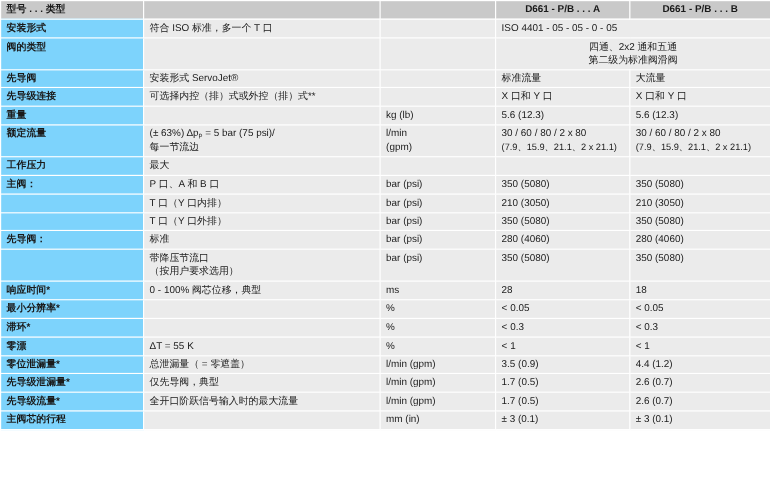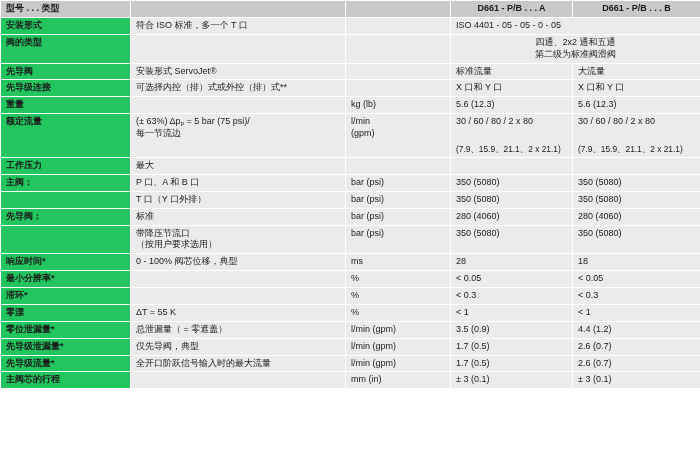--- a/index.html
+++ b/index.html
@@ -27,40 +27,40 @@
     line-height: 1.32;
   }
   
   col.c0 { width: 130px; }
   col.c1 { width: 215px; }
   col.c2 { width: 105px; }
   col.c3 { width: 122px; }
   col.c4 { width: 128px; }
 
   .lbl {
-    background: #22c55e;
+    background: #7dd3fc;
     font-weight: bold;
     color: #1a1a1a;
   }
   .val {
     background: #ebebeb;
   }
   .hdr {
     background: #c9c9c9;
     font-weight: bold;
     text-align: center;
   }
   .hdr-lbl {
     background: #c9c9c9;
     font-weight: bold;
   }
   .center { text-align: center; margin-left: 40px; }
   .indent { padding-left: 26px; }
   .right-lbl { text-align: left; }
-  .small { font-size: 8.4px; margin-top: 16px; }
+  .small { font-size: 8.4px; }
   .line { display: block; }
 </style>
 </head>
 <body>
 
 <table class="spec">
   <colgroup>
     <col class="c0">
       <col class="c1">
       <col class="c2">
@@ -147,20 +147,27 @@
     </tr>
 
     <tr>
       <td class="lbl indent">主阀：</td>
       <td class="val">P 口、A 和 B 口</td>
       <td class="val">bar (psi)</td>
       <td class="val">350 (5080)</td>
       <td class="val">350 (5080)</td>
     </tr>
 
+    <tr>
+      <td class="lbl"></td>
+      <td class="val">T 口（Y 口内排）</td>
+      <td class="val">bar (psi)</td>
+      <td class="val">210 (3050)</td>
+      <td class="val">210 (3050)</td>
+    </tr>
 
     <tr>
       <td class="lbl"></td>
       <td class="val">T 口（Y 口外排）</td>
       <td class="val">bar (psi)</td>
       <td class="val">350 (5080)</td>
       <td class="val">350 (5080)</td>
     </tr>
 
     <tr>

